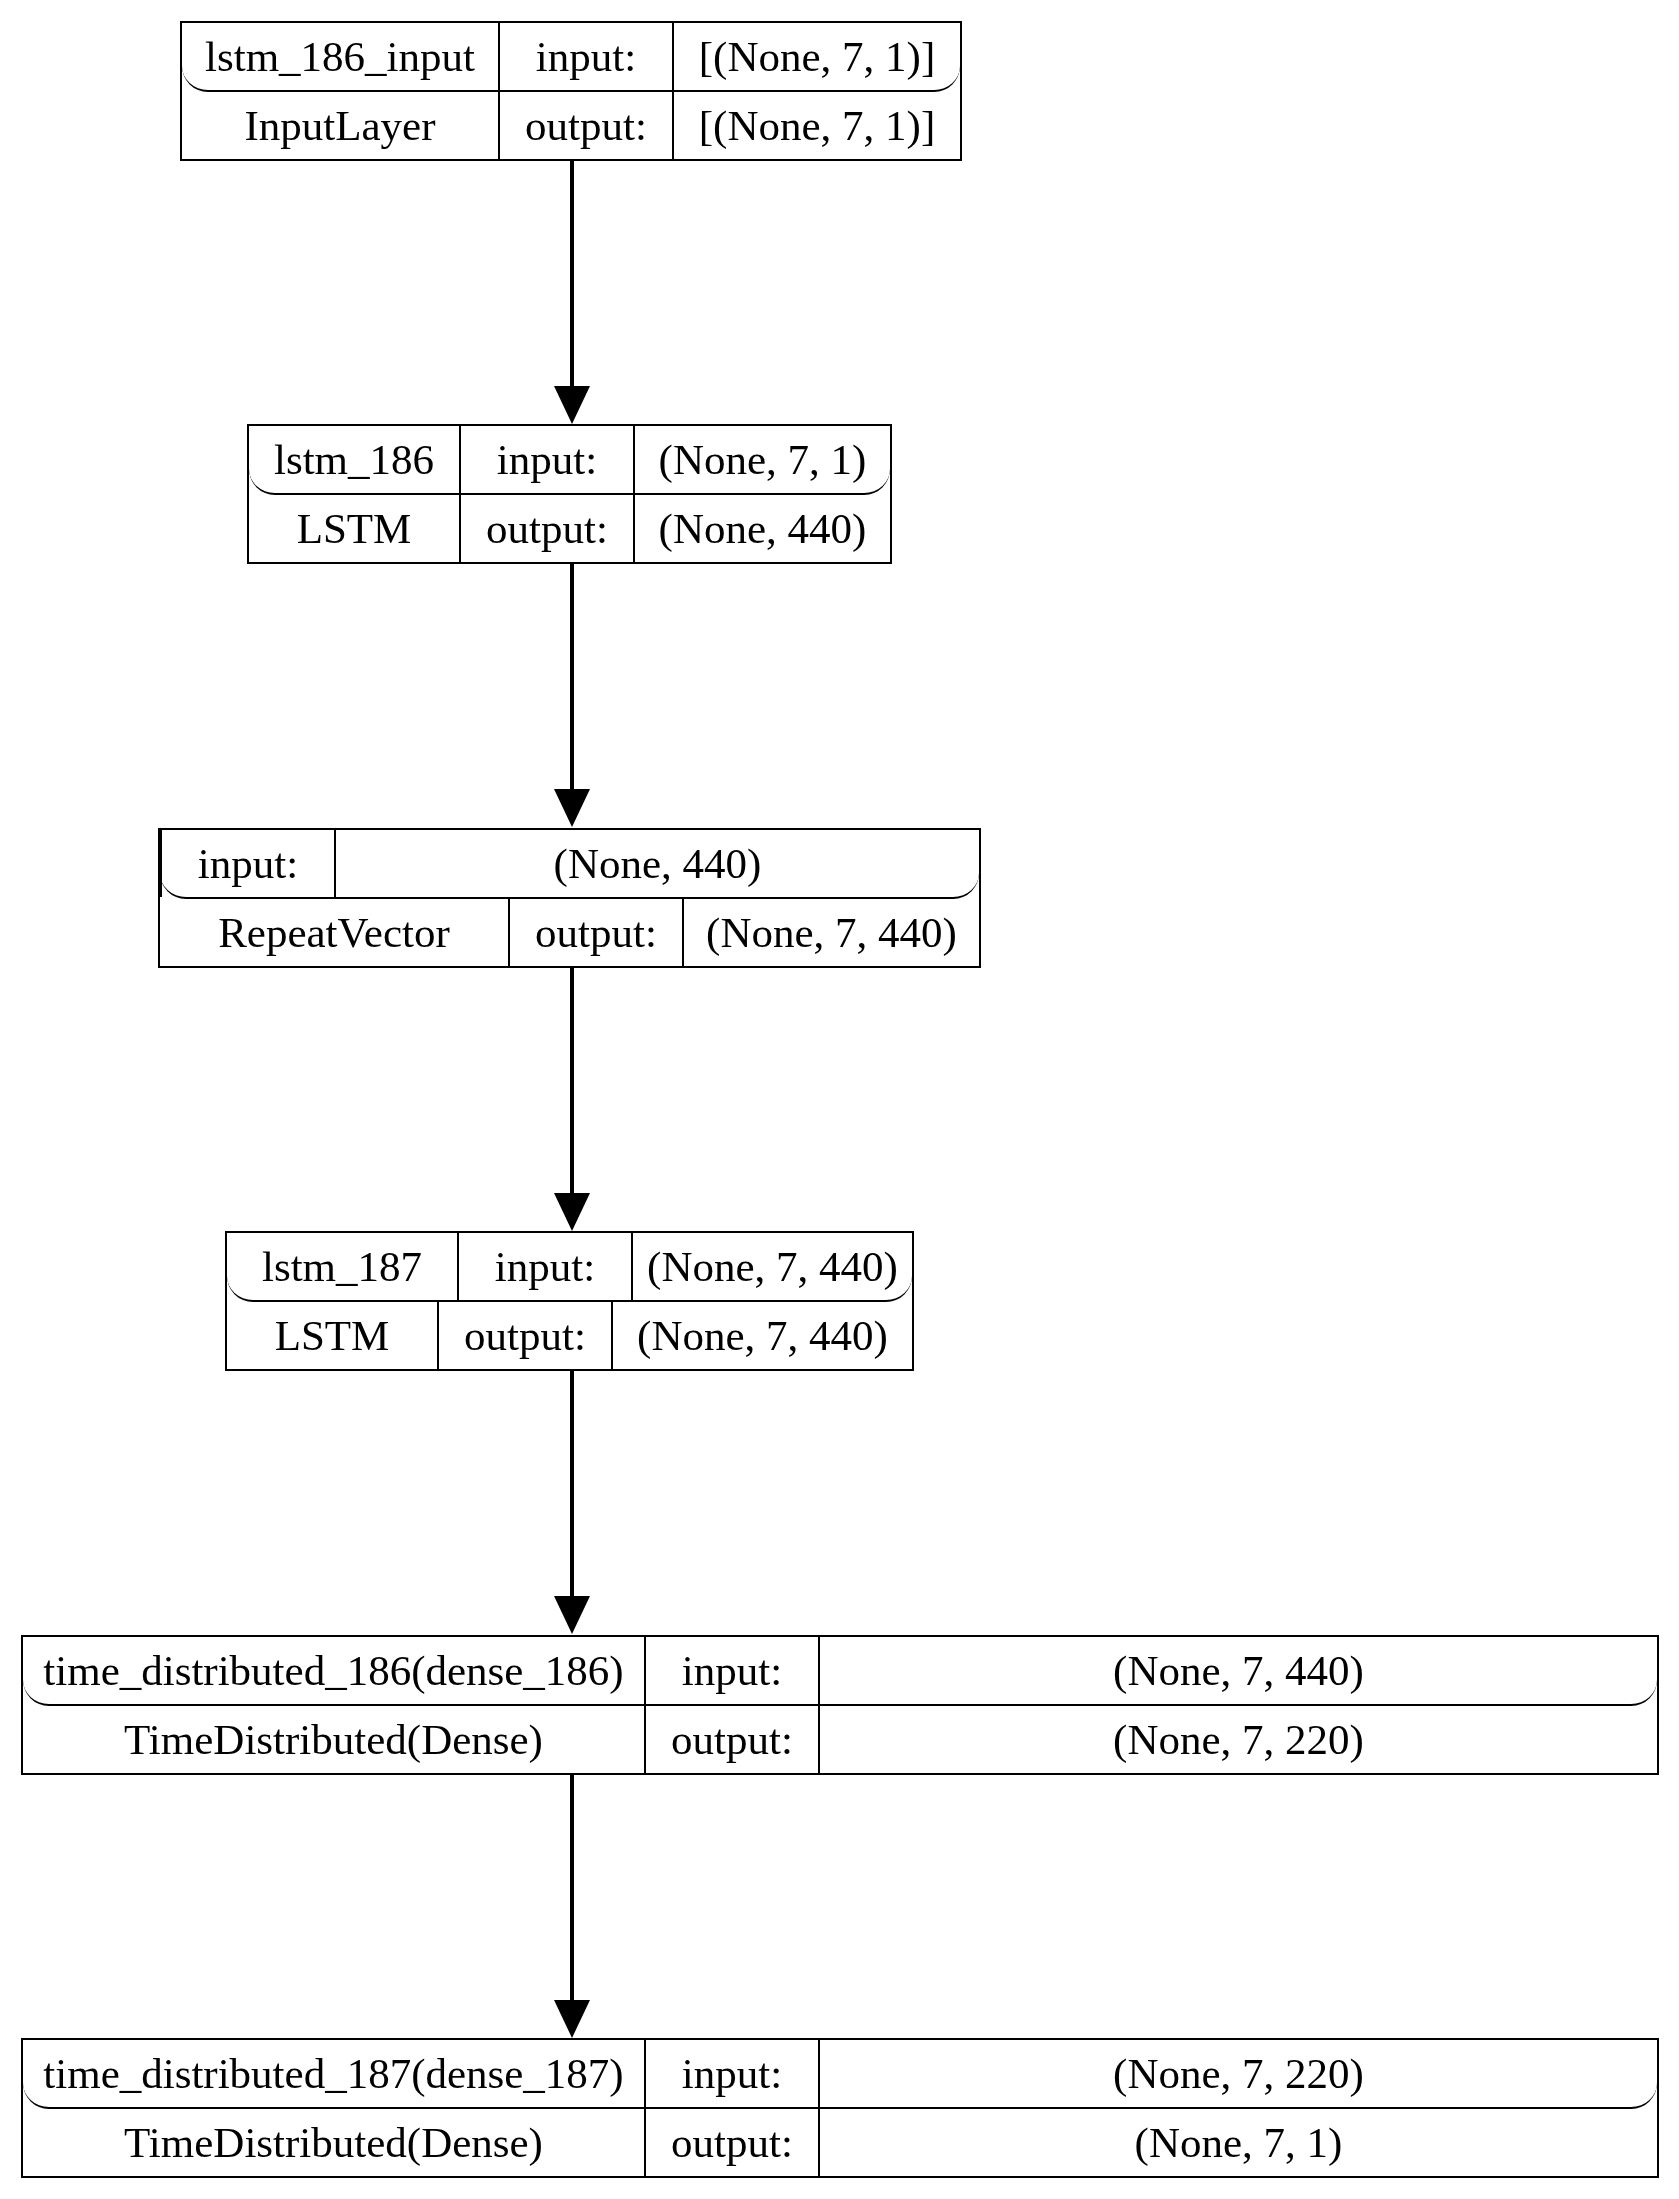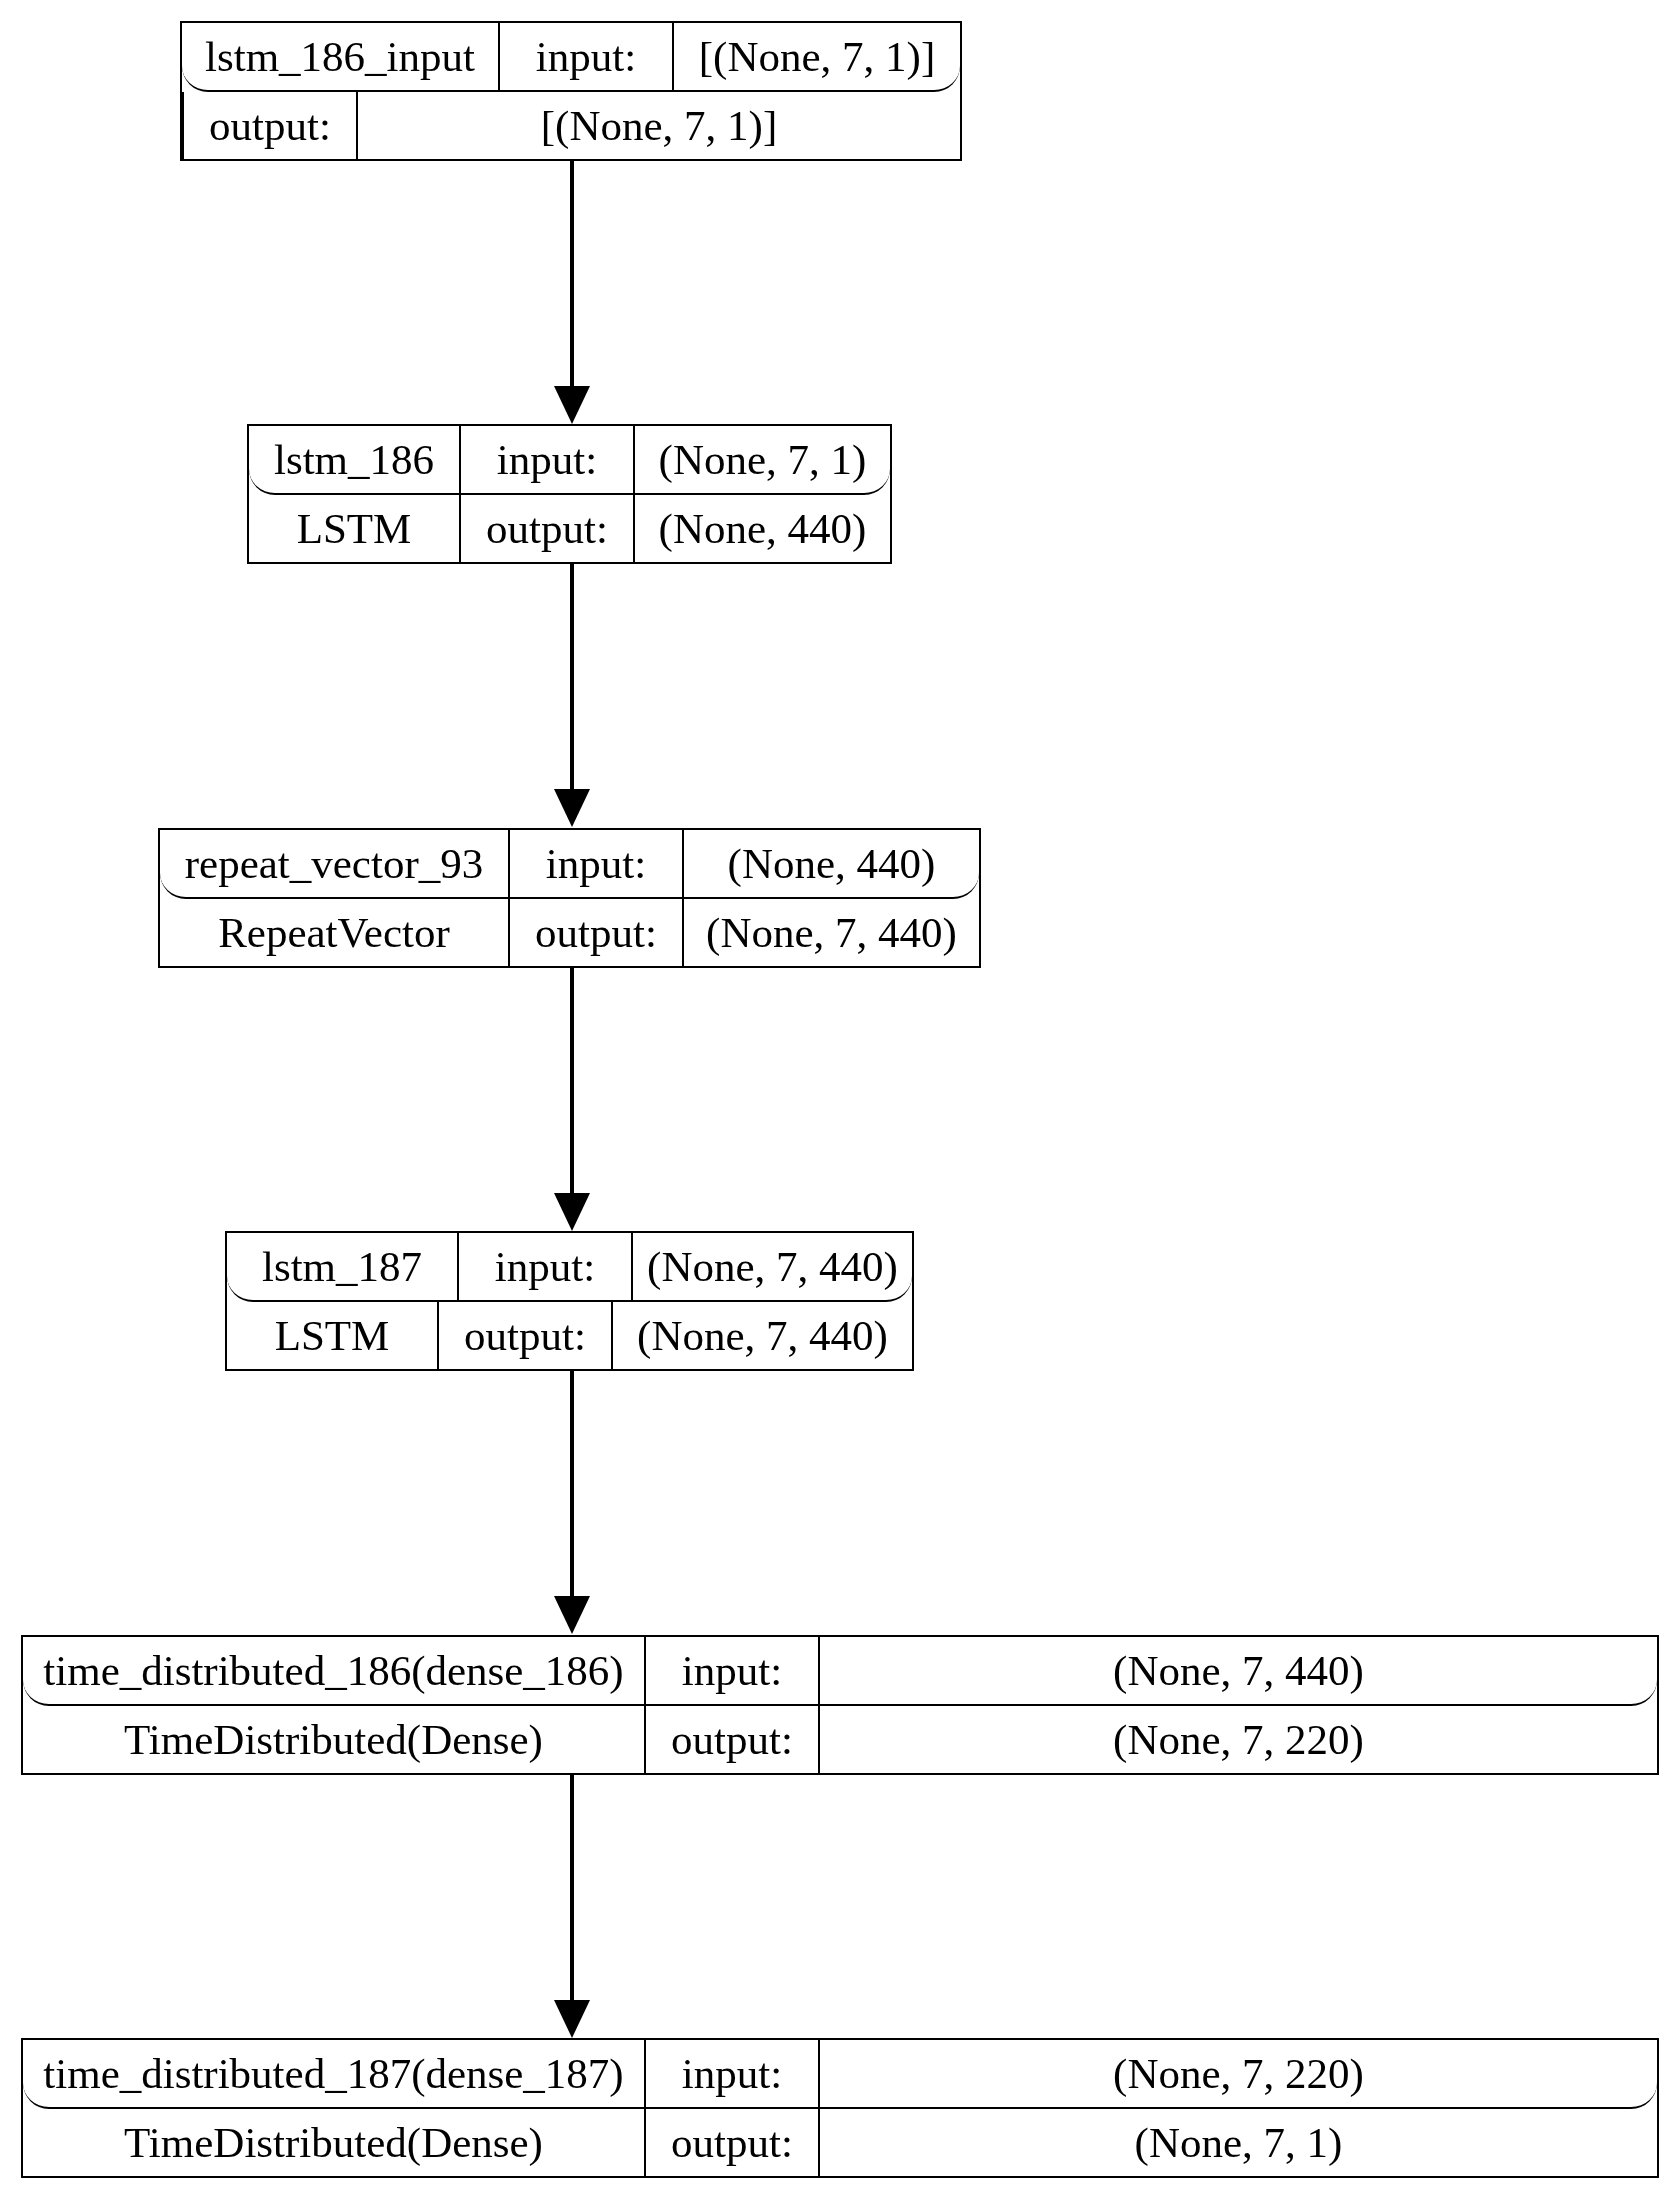--- a/index.html
+++ b/index.html
@@ -81,20 +81,21 @@
 
 <div id="canvas">
 
   <div class="node" style="left:180px; top:21px; width:782px; height:140px;">
     <div class="node-row top">
       <div class="cell name" style="width:316px">lstm_186_input</div>
       <div class="cell label" style="width:174px">input:</div>
       <div class="cell shape">[(None, 7, 1)]</div>
     </div>
     <div class="node-row">
+      <div class="cell name" style="width:316px">InputLayer</div>
       <div class="cell label" style="width:174px">output:</div>
       <div class="cell shape">[(None, 7, 1)]</div>
     </div>
   </div>
 
   <div class="edge" style="left: 572px; top: 161px; height: 263px;">
     <div class="shaft" style="height: 227px;"></div>
     <div class="head" style="top: 225px;"></div>
   </div>
 
@@ -111,21 +112,20 @@
     </div>
   </div>
 
   <div class="edge" style="left: 572px; top: 564px; height: 263px;">
     <div class="shaft" style="height: 227px;"></div>
     <div class="head" style="top: 225px;"></div>
   </div>
 
   <div class="node" style="left: 158px; top: 828px; width: 823px; height: 140px;">
     <div class="node-row top">
-      <div class="cell name" style="width:348px">repeat_vector_93</div>
       <div class="cell label" style="width:174px">input:</div>
       <div class="cell shape">(None, 440)</div>
     </div>
     <div class="node-row">
       <div class="cell name" style="width:348px">RepeatVector</div>
       <div class="cell label" style="width:174px">output:</div>
       <div class="cell shape">(None, 7, 440)</div>
     </div>
   </div>
 

